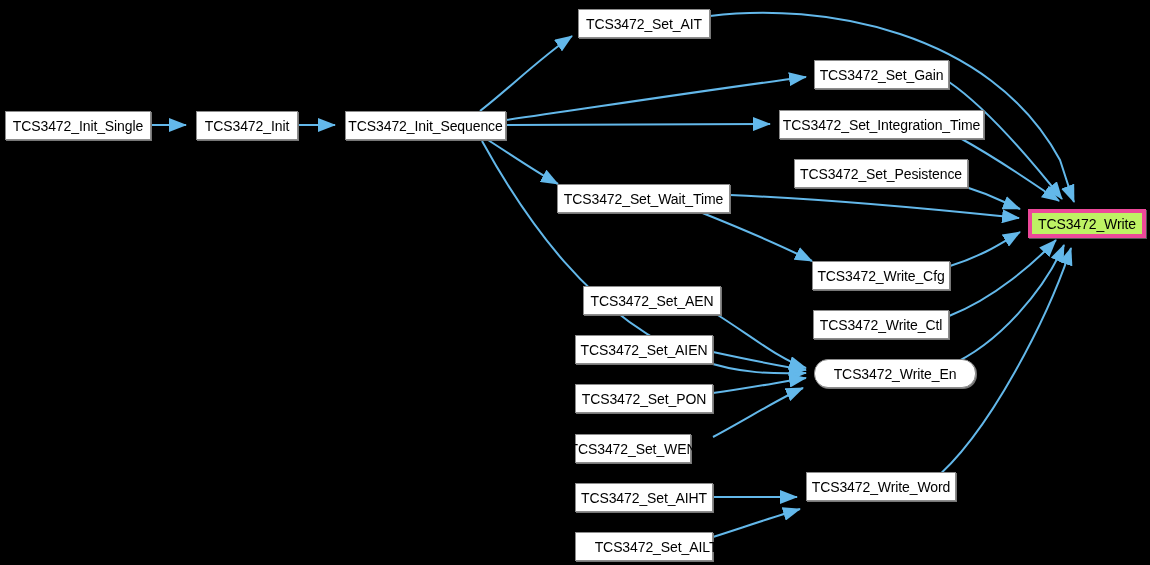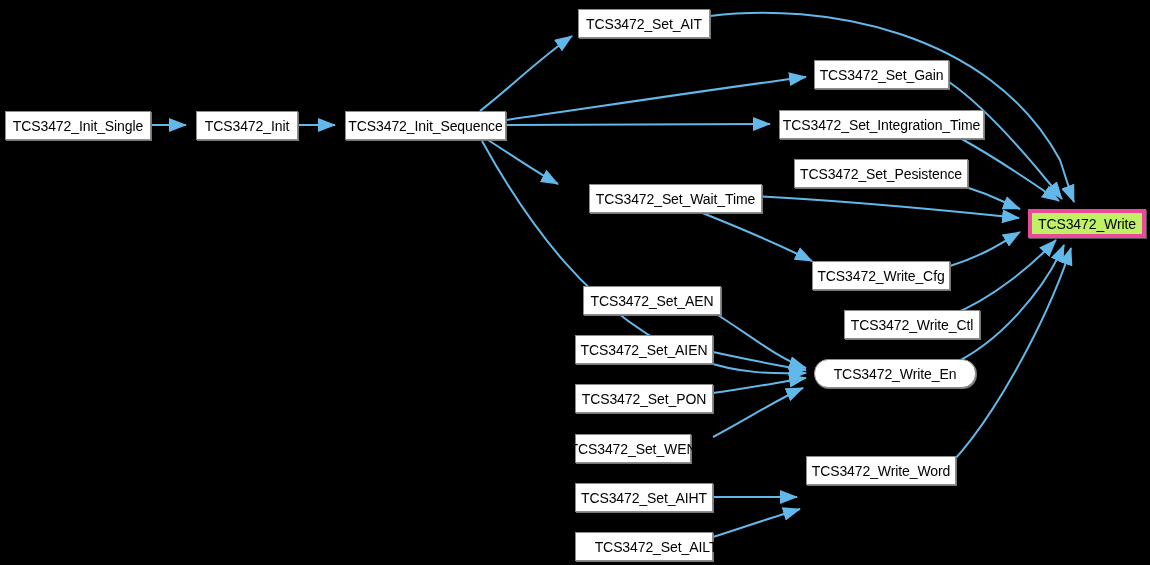--- a/index.html
+++ b/index.html
@@ -100,50 +100,50 @@
       </div>
       <div class="node" style="left: 814px; top: 60px; width: 135px;">
         <span class="node-label">TCS3472_Set_Gain</span>
       </div>
       <div class="node" style="left: 779px; top: 110px; width: 205px;">
         <span class="node-label">TCS3472_Set_Integration_Time</span>
       </div>
       <div class="node" style="left: 794px; top: 159px; width: 174px;">
         <span class="node-label">TCS3472_Set_Pesistence</span>
       </div>
-      <div class="node" style="left: 557px; top: 184px; width: 173px; margin-left: 32px;">
+      <div class="node" style="left: 557px; top: 184px; width: 173px;">
         <span class="node-label">TCS3472_Set_Wait_Time</span>
       </div>
       <div class="node focus" style="left: 1028px; top: 209px; width: 118px;">
         <span class="node-label">TCS3472_Write</span>
       </div>
       <div class="node" style="left: 812px; top: 261px; width: 138px;">
         <span class="node-label">TCS3472_Write_Cfg</span>
       </div>
       <div class="node" style="left: 575px; top: 286px; width: 138px; margin-left: 8px;">
         <span class="node-label">TCS3472_Set_AEN</span>
       </div>
-      <div class="node" style="left: 813px; top: 310px; width: 136px; margin-left: 31px;">
+      <div class="node" style="left: 813px; top: 310px; width: 136px;">
         <span class="node-label">TCS3472_Write_Ctl</span>
       </div>
       <div class="node" style="left: 575px; top: 335px; width: 138px; align-items: center;">
         <span class="node-label">TCS3472_Set_AIEN</span>
       </div>
       <div class="node" style="left: 814px; top: 359px; width: 162px; border-radius: 14px;">
         <span class="node-label">TCS3472_Write_En</span>
       </div>
       <div class="node" style="left: 575px; top: 384px; width: 138px;">
         <span class="node-label">TCS3472_Set_PON</span>
       </div>
       <div class="node" style="left: 575px; top: 434px; width: 116px;">
         <span class="node-label">TCS3472_Set_WEN</span>
       </div>
       <div class="node" style="left: 575px; top: 483px; width: 138px;">
         <span class="node-label">TCS3472_Set_AIHT</span>
       </div>
-      <div class="node" style="left: 806px; top: 456px; width: 150px;">
+      <div class="node" style="left: 806px; top: 472px; width: 150px;">
         <span class="node-label">TCS3472_Write_Word</span>
       </div>
       <div class="node" style="left: 575px; top: 532px; width: 138px; padding-left: 24px;">
         <span class="node-label">TCS3472_Set_AILT</span>
       </div>
     </div>
 </div>
 
 </body></html>

